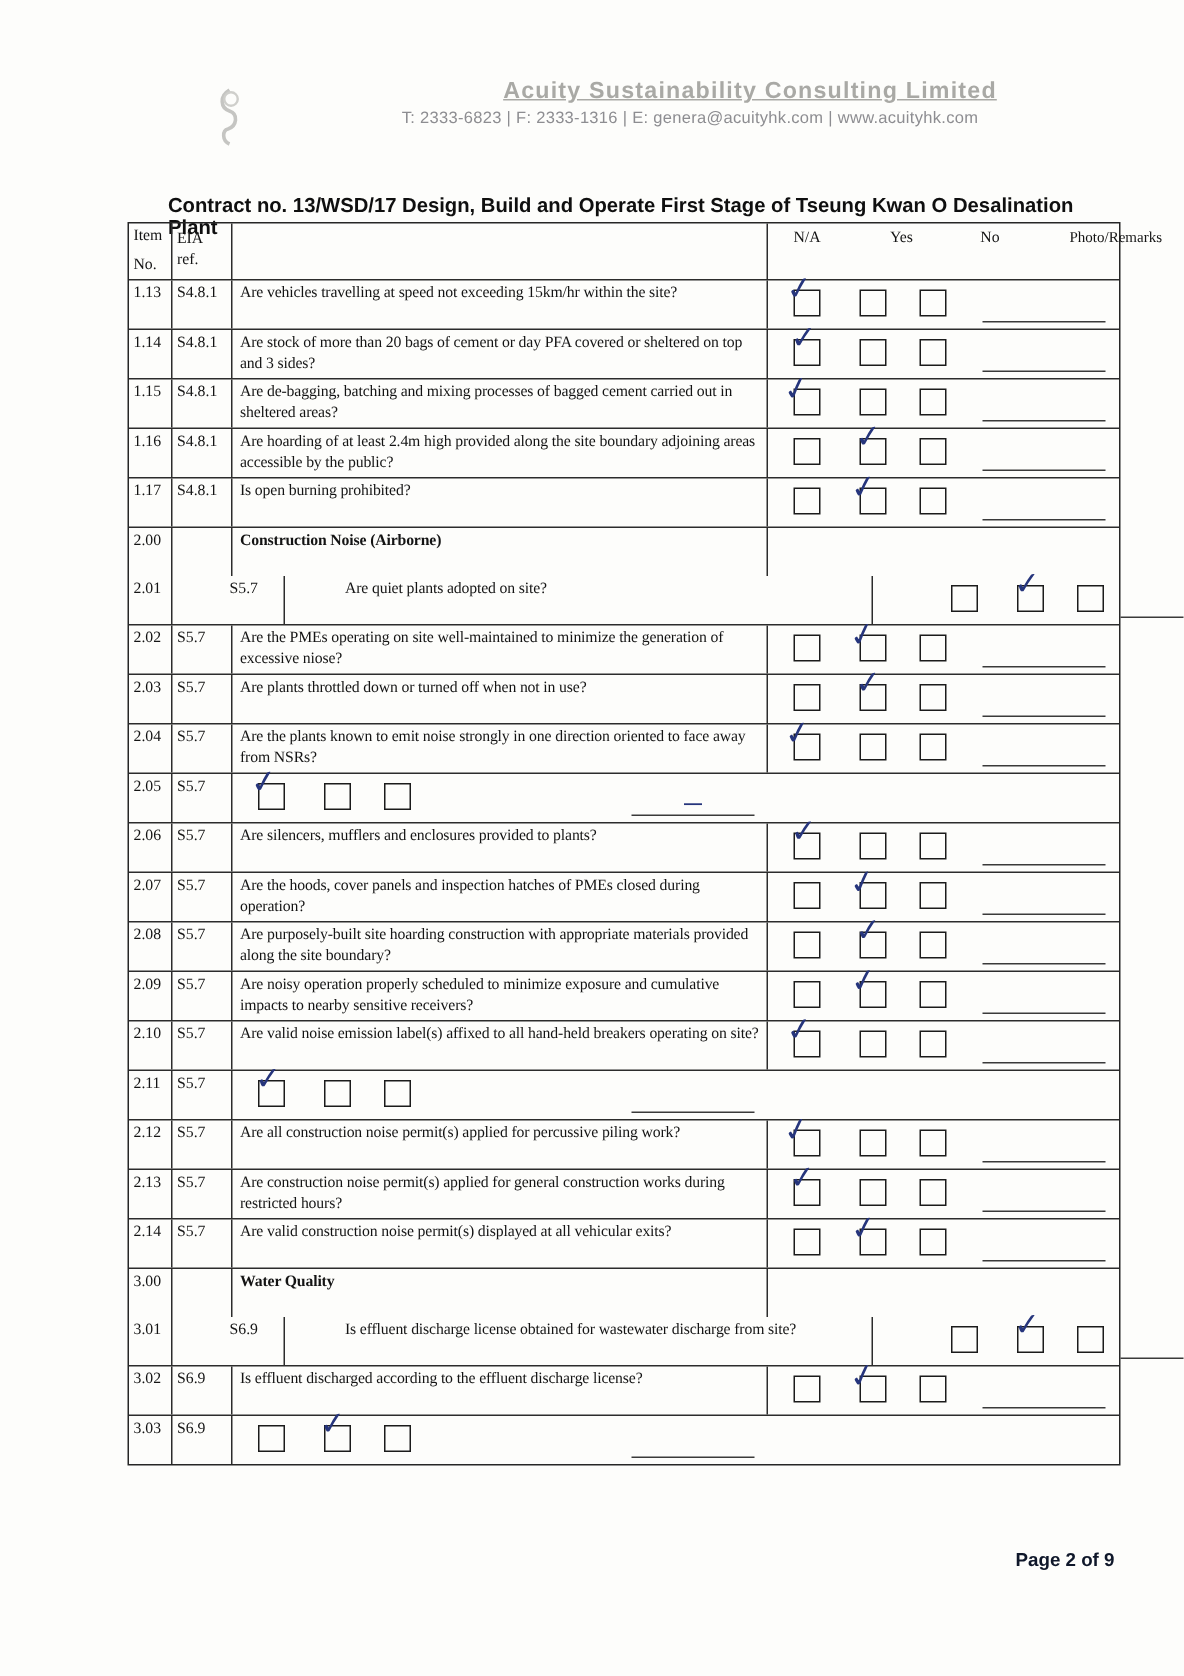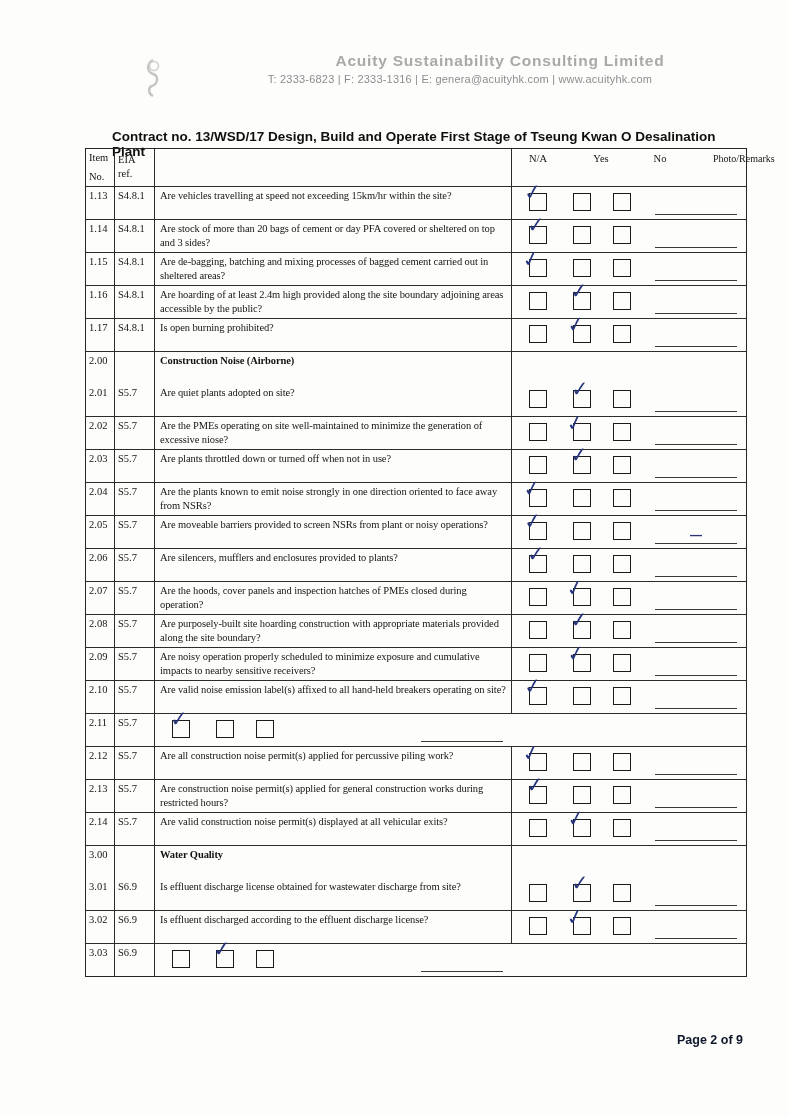--- a/index.html
+++ b/index.html
@@ -9,36 +9,37 @@
     font-family:"Liberation Serif", serif;
     color:#1e1e1e;
   }
   
   .letterhead{position:absolute;top:52px;left:0;width:789px;}
   .logo{position:absolute;left:140px;top:4px;width:26px;height:44px;opacity:.75;}
   .head-text{margin-left:160px;width:600px;text-align:center;font-family:"Liberation Sans",sans-serif;}
   .company-name{
     font-size:15.5px;font-weight:700;letter-spacing:.8px;color:#a9a9a5;
     margin-left:80px;
+    text-decoration:underline;
   }
   .company-address{font-size:11px;color:#85858a;margin-top:6px;letter-spacing:.2px;}
   .company-contact{font-size:11px;color:#8d8d91;margin-top:3px;letter-spacing:.2px;}
   
   .doc-title{
     position:absolute;top:129px;left:112px;width:640px;
     font-family:"Liberation Sans",sans-serif;font-size:13.5px;font-weight:700;color:#0f0f0f;
   }
   
   .checklist{
     position:absolute;left:85px;top:148px;width:660px;
     border:1.6px solid #262626;
     font-size:10.5px;line-height:14px;color:#141414;
   }
   .row{display:grid;grid-template-columns:29px 40px 357px 1fr;border-top:1.2px solid #2c2c2c;min-height:32px;}
-  .row.joined{border-top:none;}
+  .row.joined{border-top:none;gap:35px;}
   .row.section{min-height:18px;}
   .thead{border-top:none;min-height:37px;}
   .cell{padding:2px 3px;}
   .c-item{border-right:1.2px solid #2c2c2c;}
   .c-eia{border-right:1.2px solid #2c2c2c;}
   .c-q{border-right:1.2px solid #2c2c2c;padding-left:5px;letter-spacing:-0.1px;}
   .section .c-q{font-weight:700;}
   .section .c-checks > *{visibility:hidden;}
   .c-checks{display:grid;grid-template-columns:48px 40px 40px 1fr;padding:4px 5px 4px 2px;align-items:start;}
   .boxwrap{display:flex;justify-content:center;padding-top:2px;}
@@ -282,21 +283,20 @@
           </div>
       <div class="boxwrap">
             <span class="box"></span>
           </div>
       <div class="remark"><span></span></div>
     </div>
   </div>
       <div class="row">
     <div class="cell c-item">2.05</div>
     <div class="cell c-eia">S5.7</div>
-    <div class="cell c-q">Are moveable barriers provided to screen NSRs from plant or noisy operations?</div>
     <div class="c-checks">
       <div class="boxwrap">
             <span class="box">
               <span class="tick" style="color: rgb(38, 53, 124); transform: rotate(-8deg) translate(-3px, 0px);">✓</span>
             </span>
           </div>
       <div class="boxwrap">
             <span class="box"></span>
           </div>
       <div class="boxwrap">

